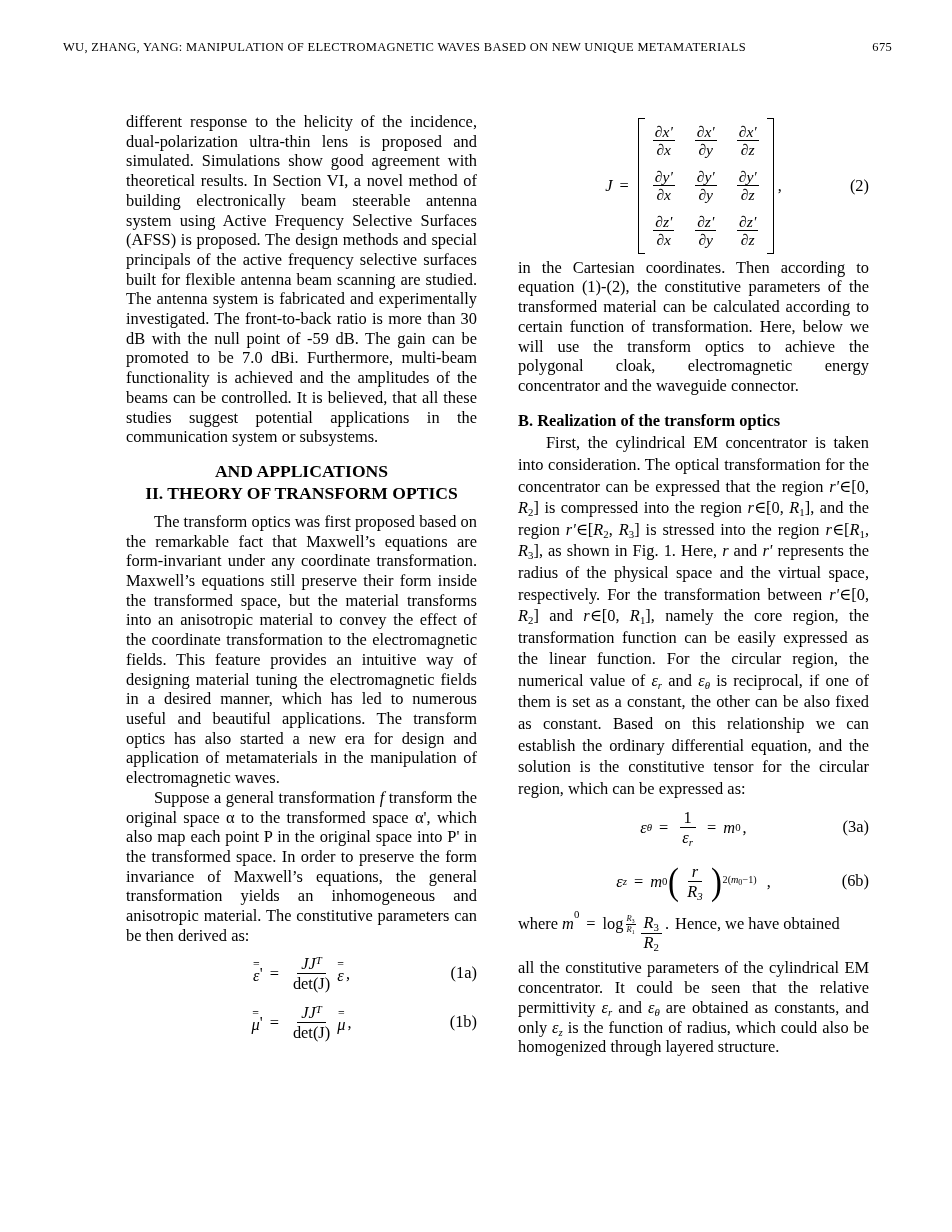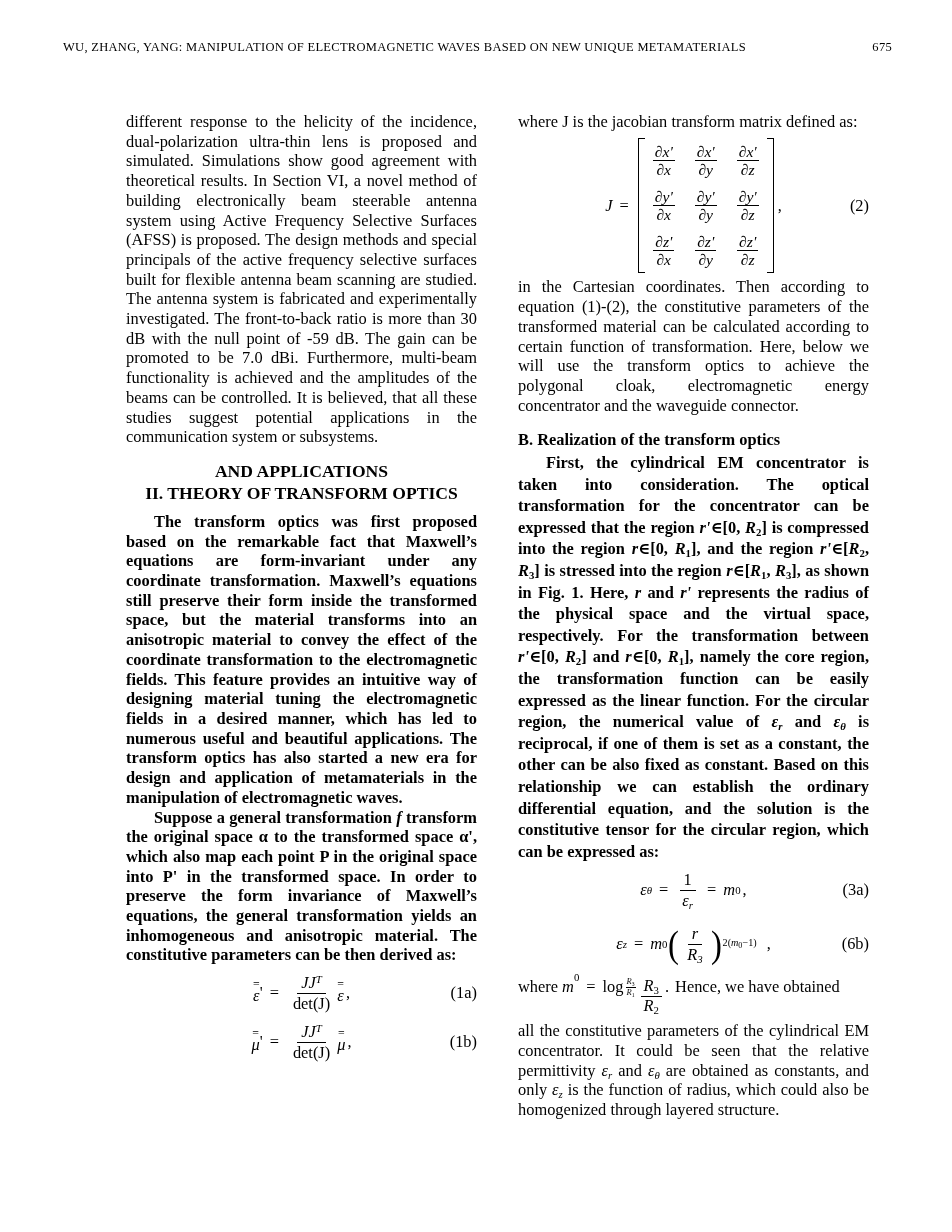--- a/index.html
+++ b/index.html
@@ -3,21 +3,21 @@
 <meta charset="utf-8">
 <style>
   html,body{margin:0;padding:0;background:#e8e8e8;}
   .page{width:952px;height:1232px;background:#ffffff;color:#000;position:relative;
         font-family:"Liberation Serif","DejaVu Serif",serif;overflow:hidden;margin:0 auto;}
   .running-head{position:absolute;top:40px;left:63px;right:60px;display:flex;
         justify-content:space-between;font-size:12.5px;letter-spacing:.3px;}
   .columns{position:absolute;top:112px;left:113px;display:flex;gap:41px;margin-left:13px;}
   .col{width:351px;font-size:16.4px;line-height:19.7px;text-align:justify;}
   p{margin:0;}
-  .indent{text-indent:28px;font-weight:bold;}
+  .indent{text-indent:28px;}
   .sec-heading{font-weight:bold;text-align:center;font-size:17.6px;line-height:22.5px;
         margin:13px 0 7px;}
   .sub-heading{font-weight:bold;margin:15px 0 2px;text-align:left;}
   .i{font-style:italic;}
   .sub{font-size:.66em;vertical-align:-.28em;line-height:0;}
   .sup{font-size:.66em;vertical-align:.45em;line-height:0;}
   .rc-p3{line-height:21.6px;}
   
   .eqrow{position:relative;display:flex;align-items:center;justify-content:center;
         margin:7px 0;min-height:42px;}
@@ -117,21 +117,20 @@
               <span class="bar">=</span>
               <span class="i">μ</span>
             </span>
             <span class="comma">,</span>
         </span>
         <span class="eqnum">(1b)</span>
       </div>
     </div>
 
     <div class="col">
-      <p>where J is the jacobian transform matrix defined as:</p>
 
       <div class="eqrow" style="margin:6px 0 4px;">
         <span class="eqbody">
           <span class="i">J</span>
           <span class="mx">=</span>
           <span class="matrix">
             <span class="brk brk-l"></span>
             <span class="mgrid">
               <span class="mfrac">
                   <span class="num i">∂x'</span>

